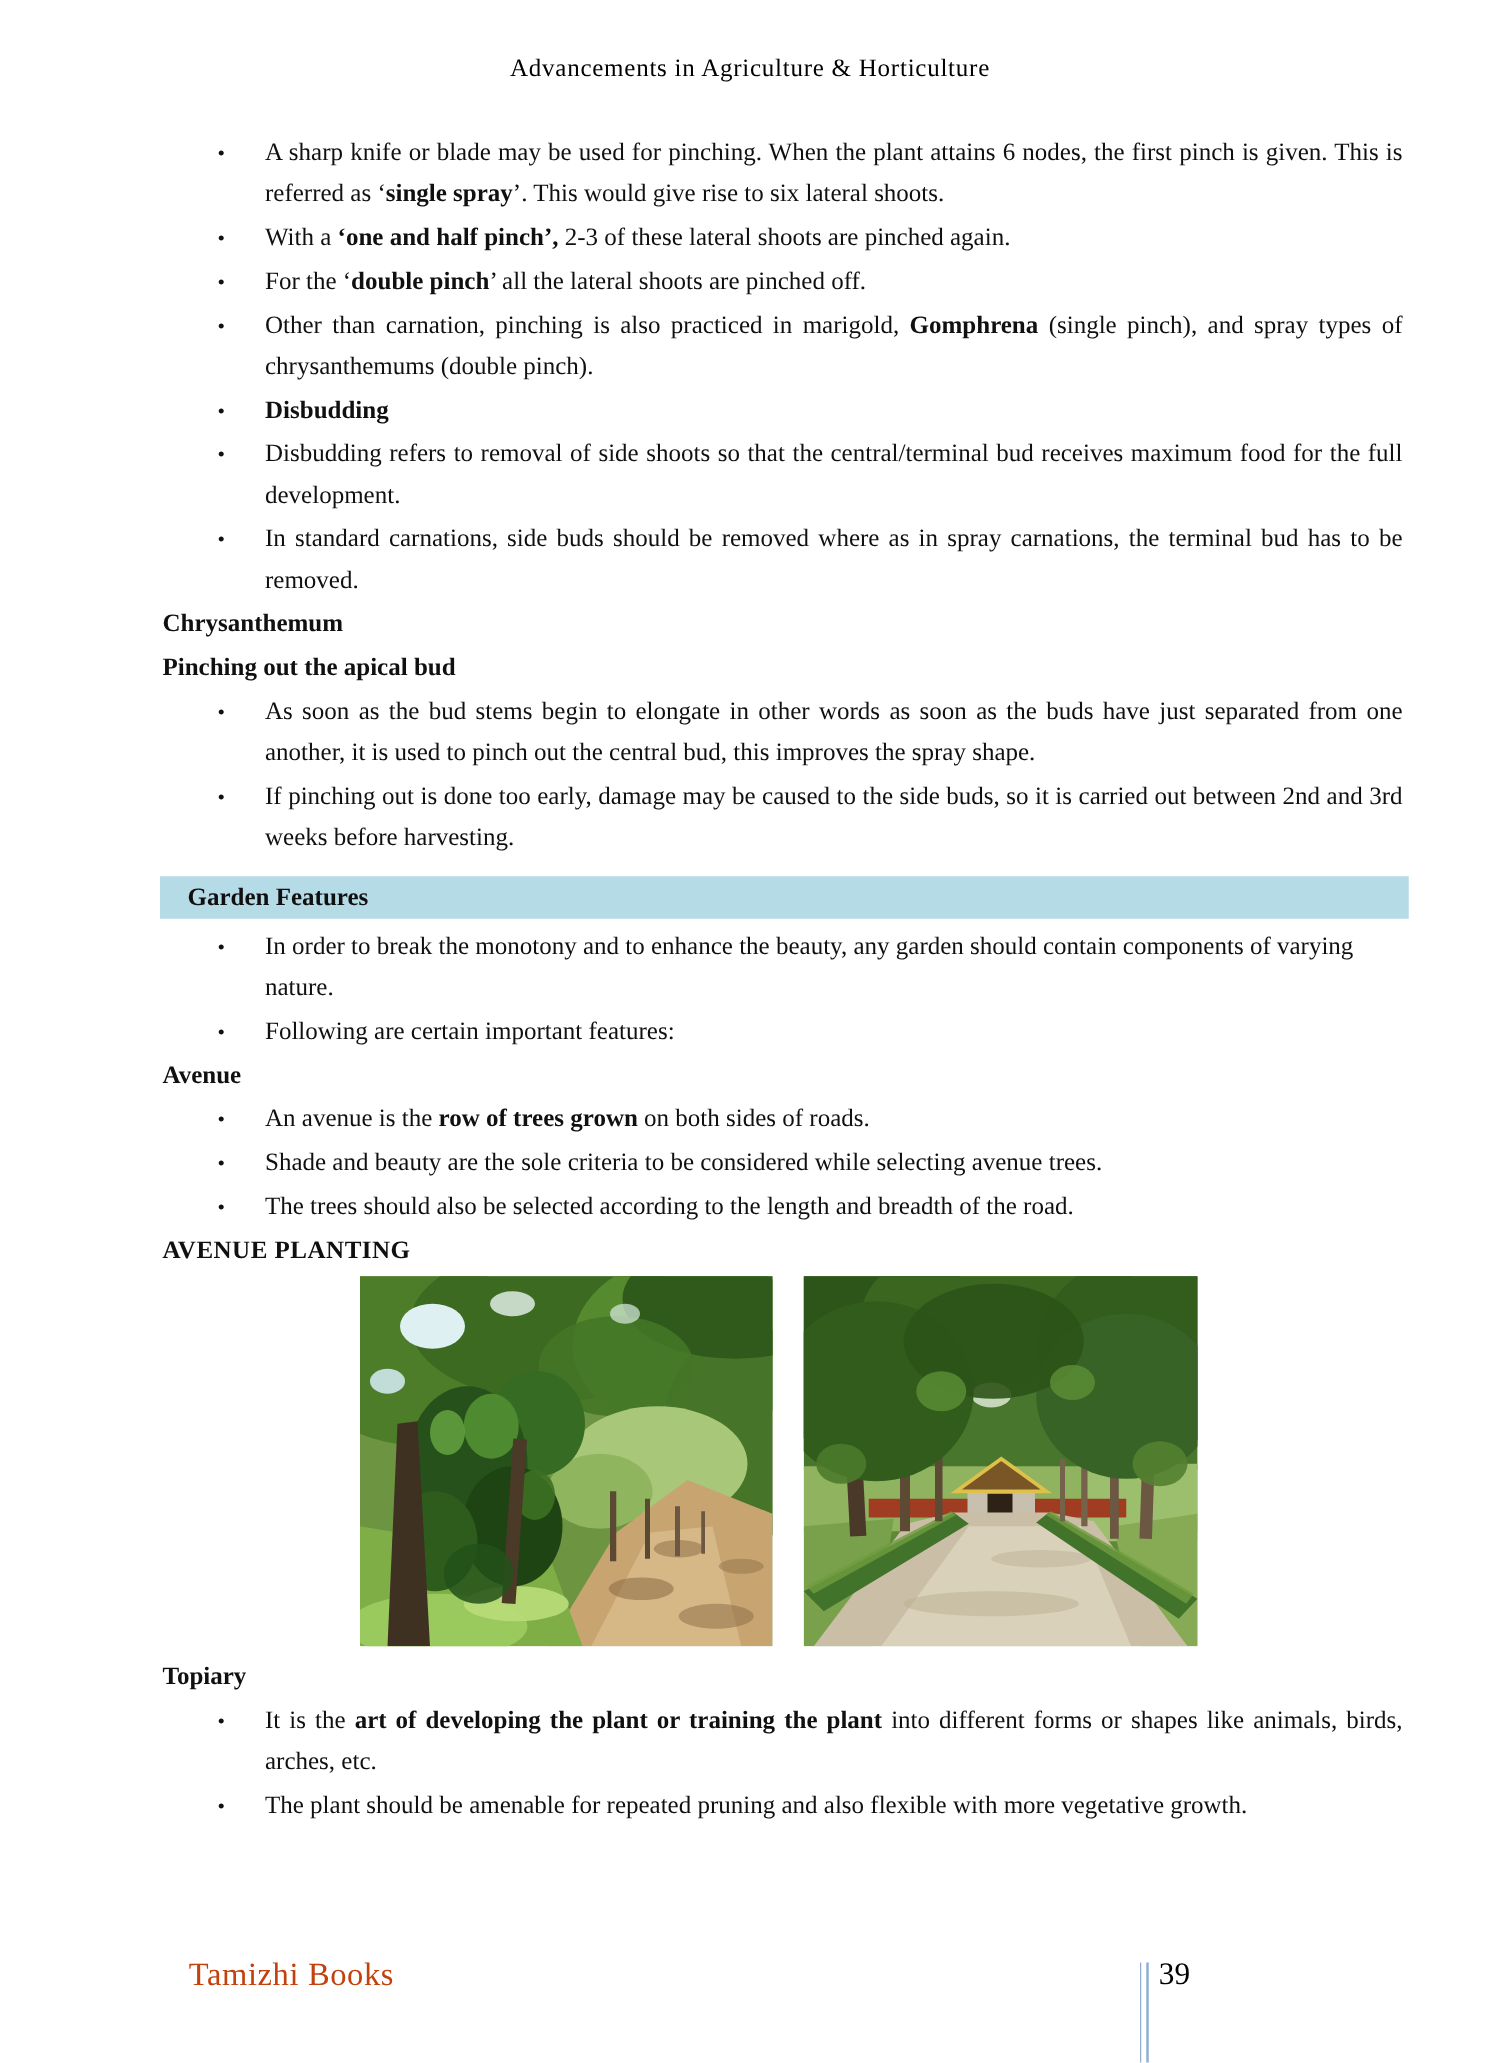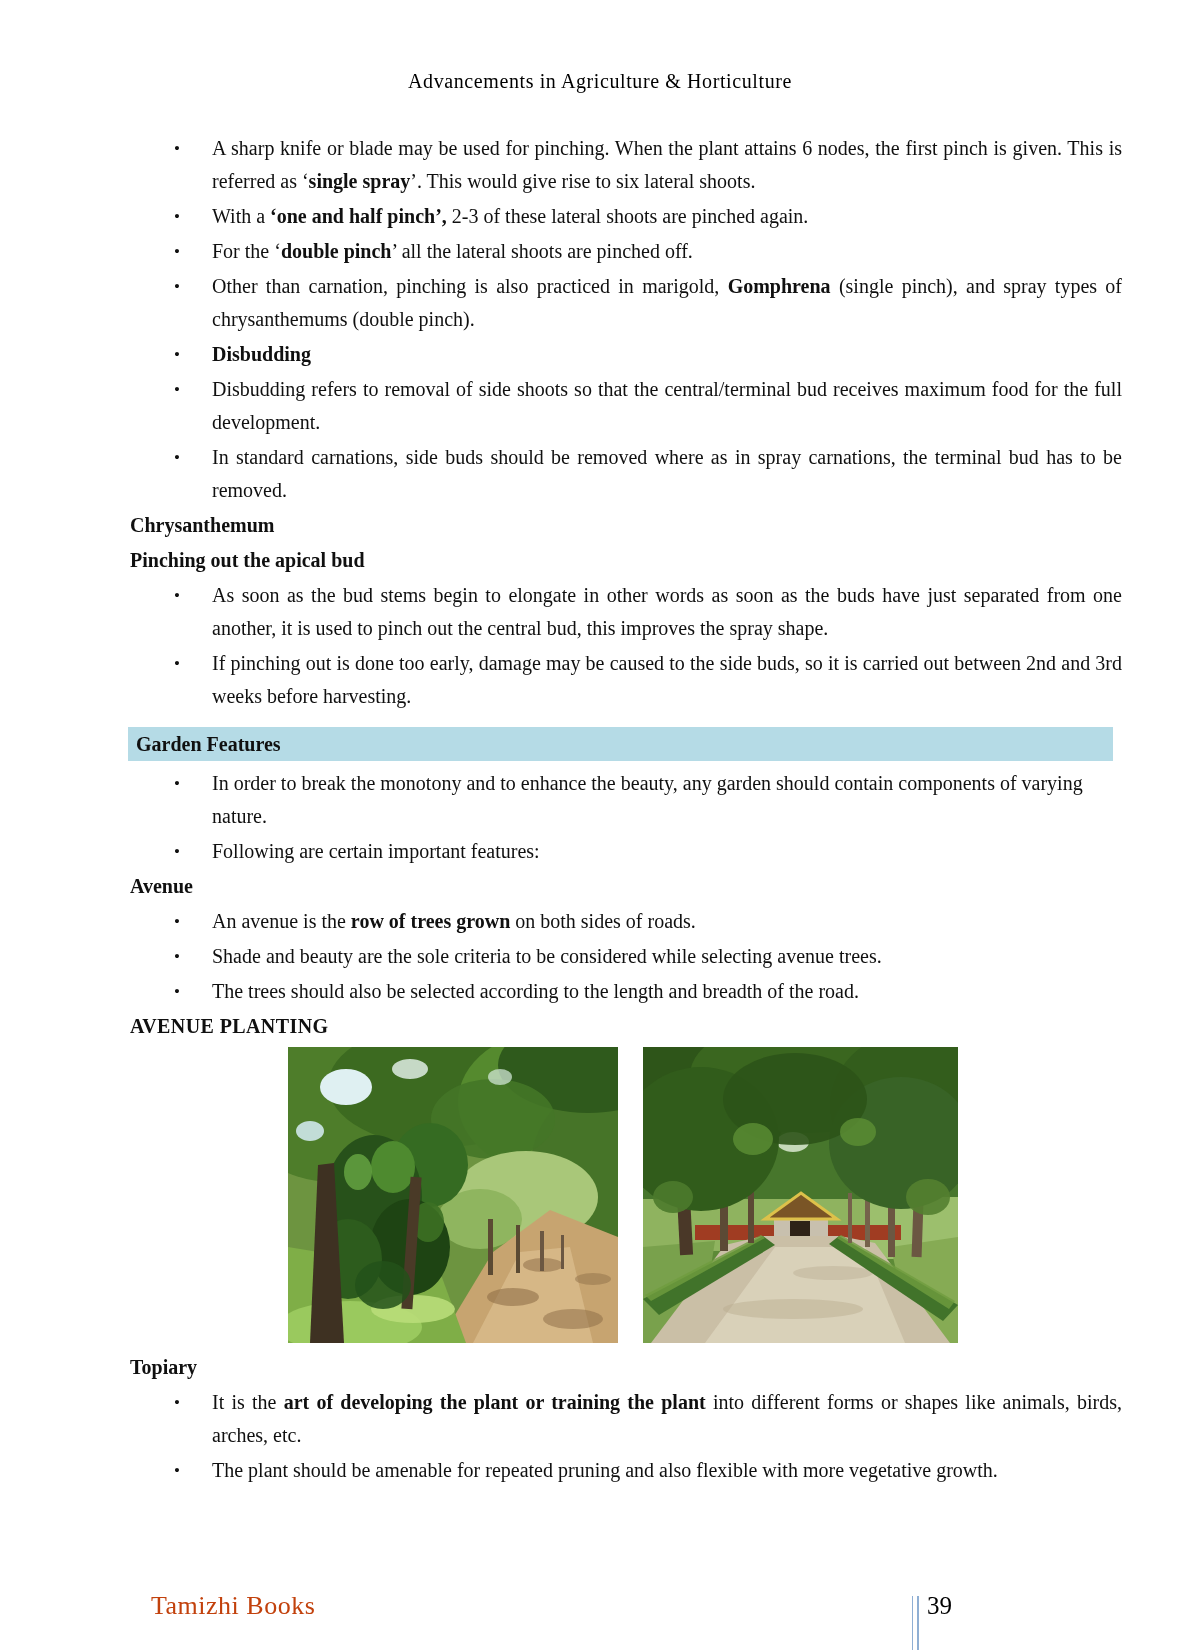--- a/index.html
+++ b/index.html
@@ -1,36 +1,36 @@
 <!DOCTYPE html>
 <html><head>
 <meta charset="utf-8">
 <style>
   html,body{margin:0;padding:0;}
   body{
     width:1200px;height:1650px;background:#ffffff;
     font-family:"Liberation Serif", serif;color:#101010;
     position:relative;overflow:hidden;
   }
-  .page{position:absolute;inset:0;background:#ffffff;margin-top:26px;}
+  .page{position:absolute;inset:0;background:#ffffff;}
   .header{
     position:absolute;top:44px;left:0;width:1200px;text-align:center;
     font-size:20px;letter-spacing:.6px;color:#000;
   }
   .content{
     position:absolute;top:104px;left:130px;width:992px;
     font-size:20px;line-height:33px;
   }
   .li{position:relative;padding-left:82px;margin:2px 0;}
   .li.jz{text-align:justify;}
   .li .dot{position:absolute;left:44px;top:0;font-size:17px;}
   .h{font-weight:bold;margin:2px 0;}
   .band{
     background:#b5dbe6;font-weight:bold;height:34px;line-height:34px;
-    padding-left:8px;width:977px;margin:14px 0 6px -2px;
+    padding-left:22px;width:977px;margin:14px 0 6px -2px;
   }
   .caption{font-weight:bold;text-align:left;letter-spacing:.4px;margin-top:2px;}
   .photos{display:flex;gap:25px;margin-left:158px;margin-top:4px;margin-bottom:8px;}
   .photo{display:block;}
   b{font-weight:bold;}
   .footer-pub{position:absolute;left:151px;top:1565px;font-size:26px;letter-spacing:.5px;color:#c2410c;}
   .footer-rule{
     position:absolute;left:912px;top:1570px;height:80px;width:4px;
     border-left:1px solid #8fafd4;border-right:2px solid #8fafd4;
   }

